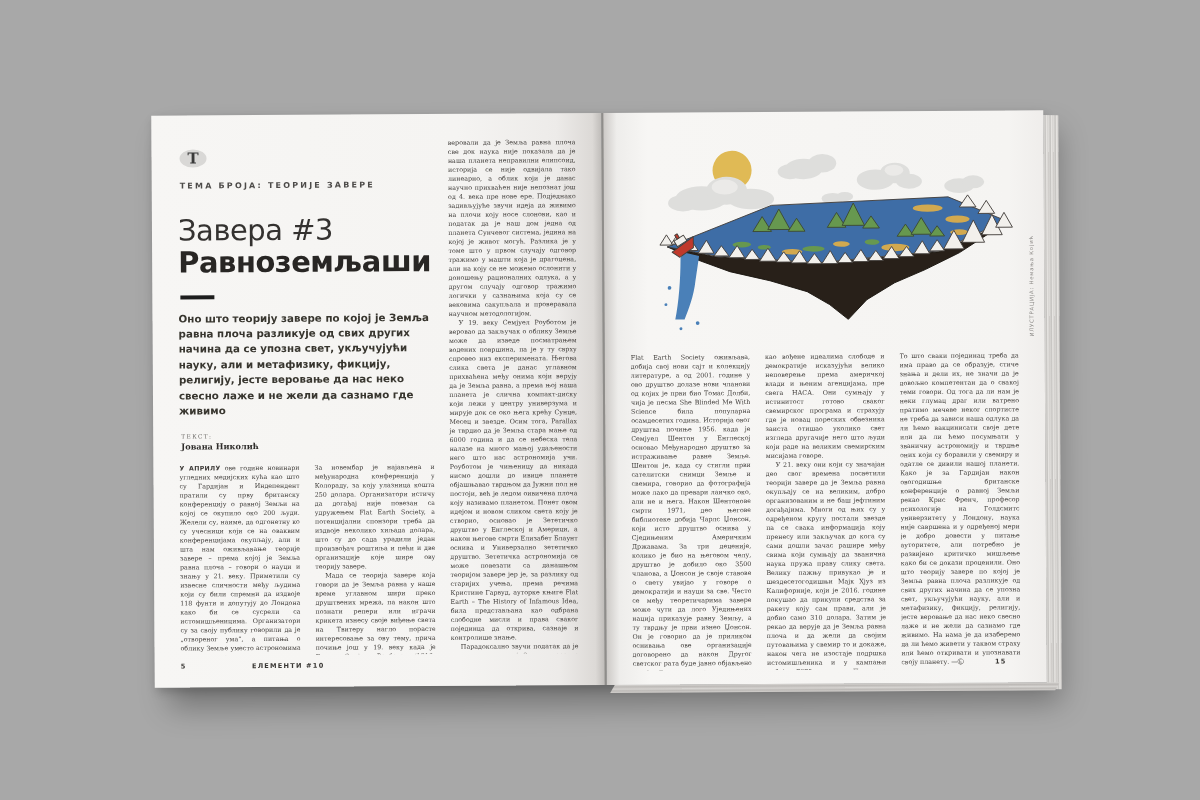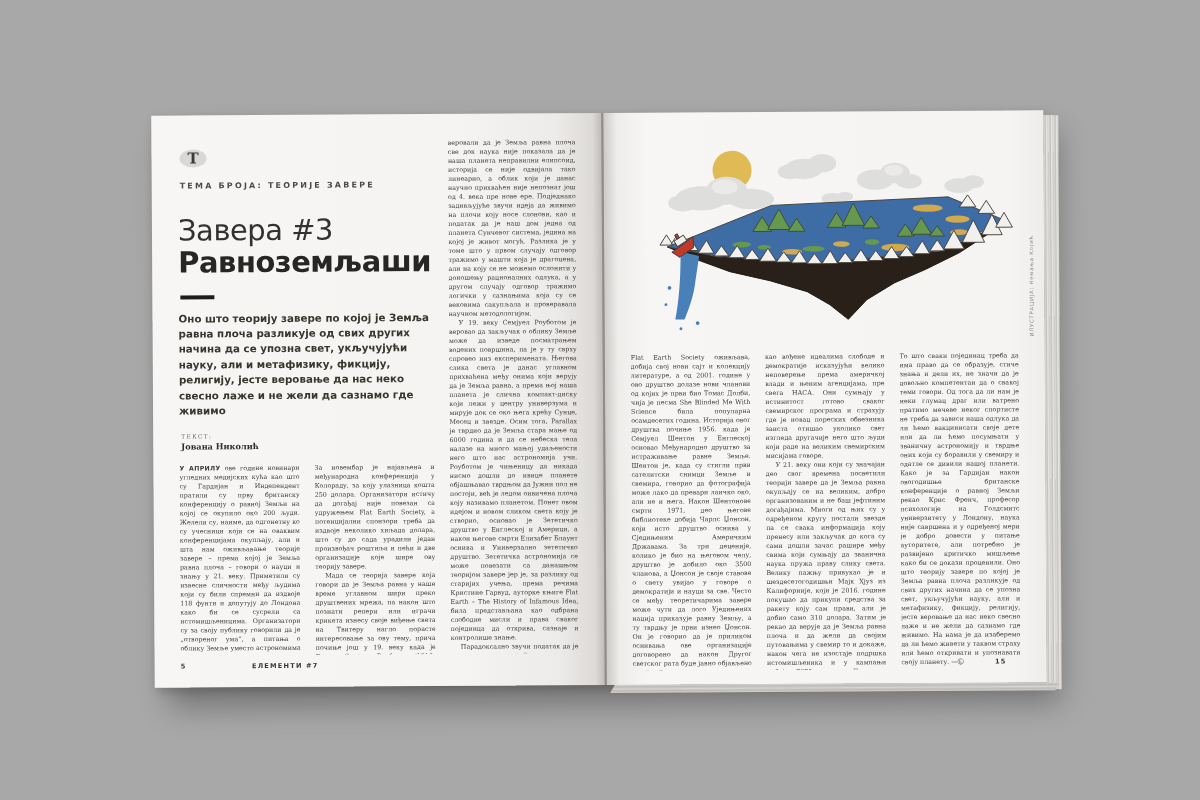--- a/index.html
+++ b/index.html
@@ -100,21 +100,21 @@
             </div>
           </div>
           <div class="col col3">
               <p class="para">веровали да је Земља равна плоча све док наука није показала да је наша планета неправилни елипсоид, историја се није одвијала тако линеарно, а облик који је данас научно прихваћен није непознат још од 4. века пре нове ере. Подједнако задивљујуће звучи идеја да живимо на плочи коју носе слонови, као и податак да је наш дом једна од планета Сунчевог система, једина на којој је живот могућ. Разлика је у томе што у првом случају одговор тражимо у машти која је драгоцена, али на коју се не можемо ослонити у доношењу рационалних одлука, а у другом случају одговор тражимо логички у сазнањима која су се вековима сакупљала и проверавала научном методологијом.</p>
               <p class="para">У 19. веку Семјуел Роуботом је веровао да закључак о облику Земље може да изведе посматрањем водених површина, па је у ту сврху спровео низ експеримената. Његова слика света је данас углавном прихваћена међу онима који верују да је Земља равна, а према њој наша планета је слична компакт-диску који лежи у центру универзума и мирује док се око њега крећу Сунце, Месец и звезде. Осим тога, Parallax је тврдио да је Земља стара мање од 6000 година и да се небеска тела налазе на много мањој удаљености него што нас астрономија учи. Роуботом је чињеницу да никада нисмо дошли до ивице планете објашњавао тврдњом да Јужни пол не постоји, већ је ледом оивичена плоча коју називамо планетом. Понет овом идејом и новом сликом света коју је створио, основао је Зететичко друштво у Енглеској и Америци, а након његове смрти Елизабет Блаунт оснива и Универзално зететичко друштво. Зететичка астрономија се може повезати са данашњом теоријом завере јер је, за разлику од старијих учења, према речима Кристине Гарвуд, ауторке књиге Flat Earth – The History of Infamous Idea, била представљана као одбрана слободне мисли и права сваког појединца да открива, сазнаје и контролише знање.</p>
               <p class="para">Парадоксално звучи податак да је веровање о равној Земљи масовно почело да се шири непосредно пред почетак великих свемирских истраживања и да са појавом нових, свима доступних фотографија из свемира не слаби. Напротив, почетком 21. века</p>
             </div>
         </div>
         <footer class="page-footer left-footer">
           <span class="page-num">5</span>
-          <span class="mag-name">ЕЛЕМЕНТИ #7</span>
+          <span class="mag-name">ЕЛЕМЕНТИ #10</span>
         </footer>
       </div>
     </div>
 
     <div class="page page-right">
       <div class="page-inner">
         <div class="illo-wrap">
           <svg viewBox="0 0 430 210" aria-hidden="true">
 
             <circle cx="108" cy="32" r="21" fill="var(--sun,#e0ba55)"></circle>

